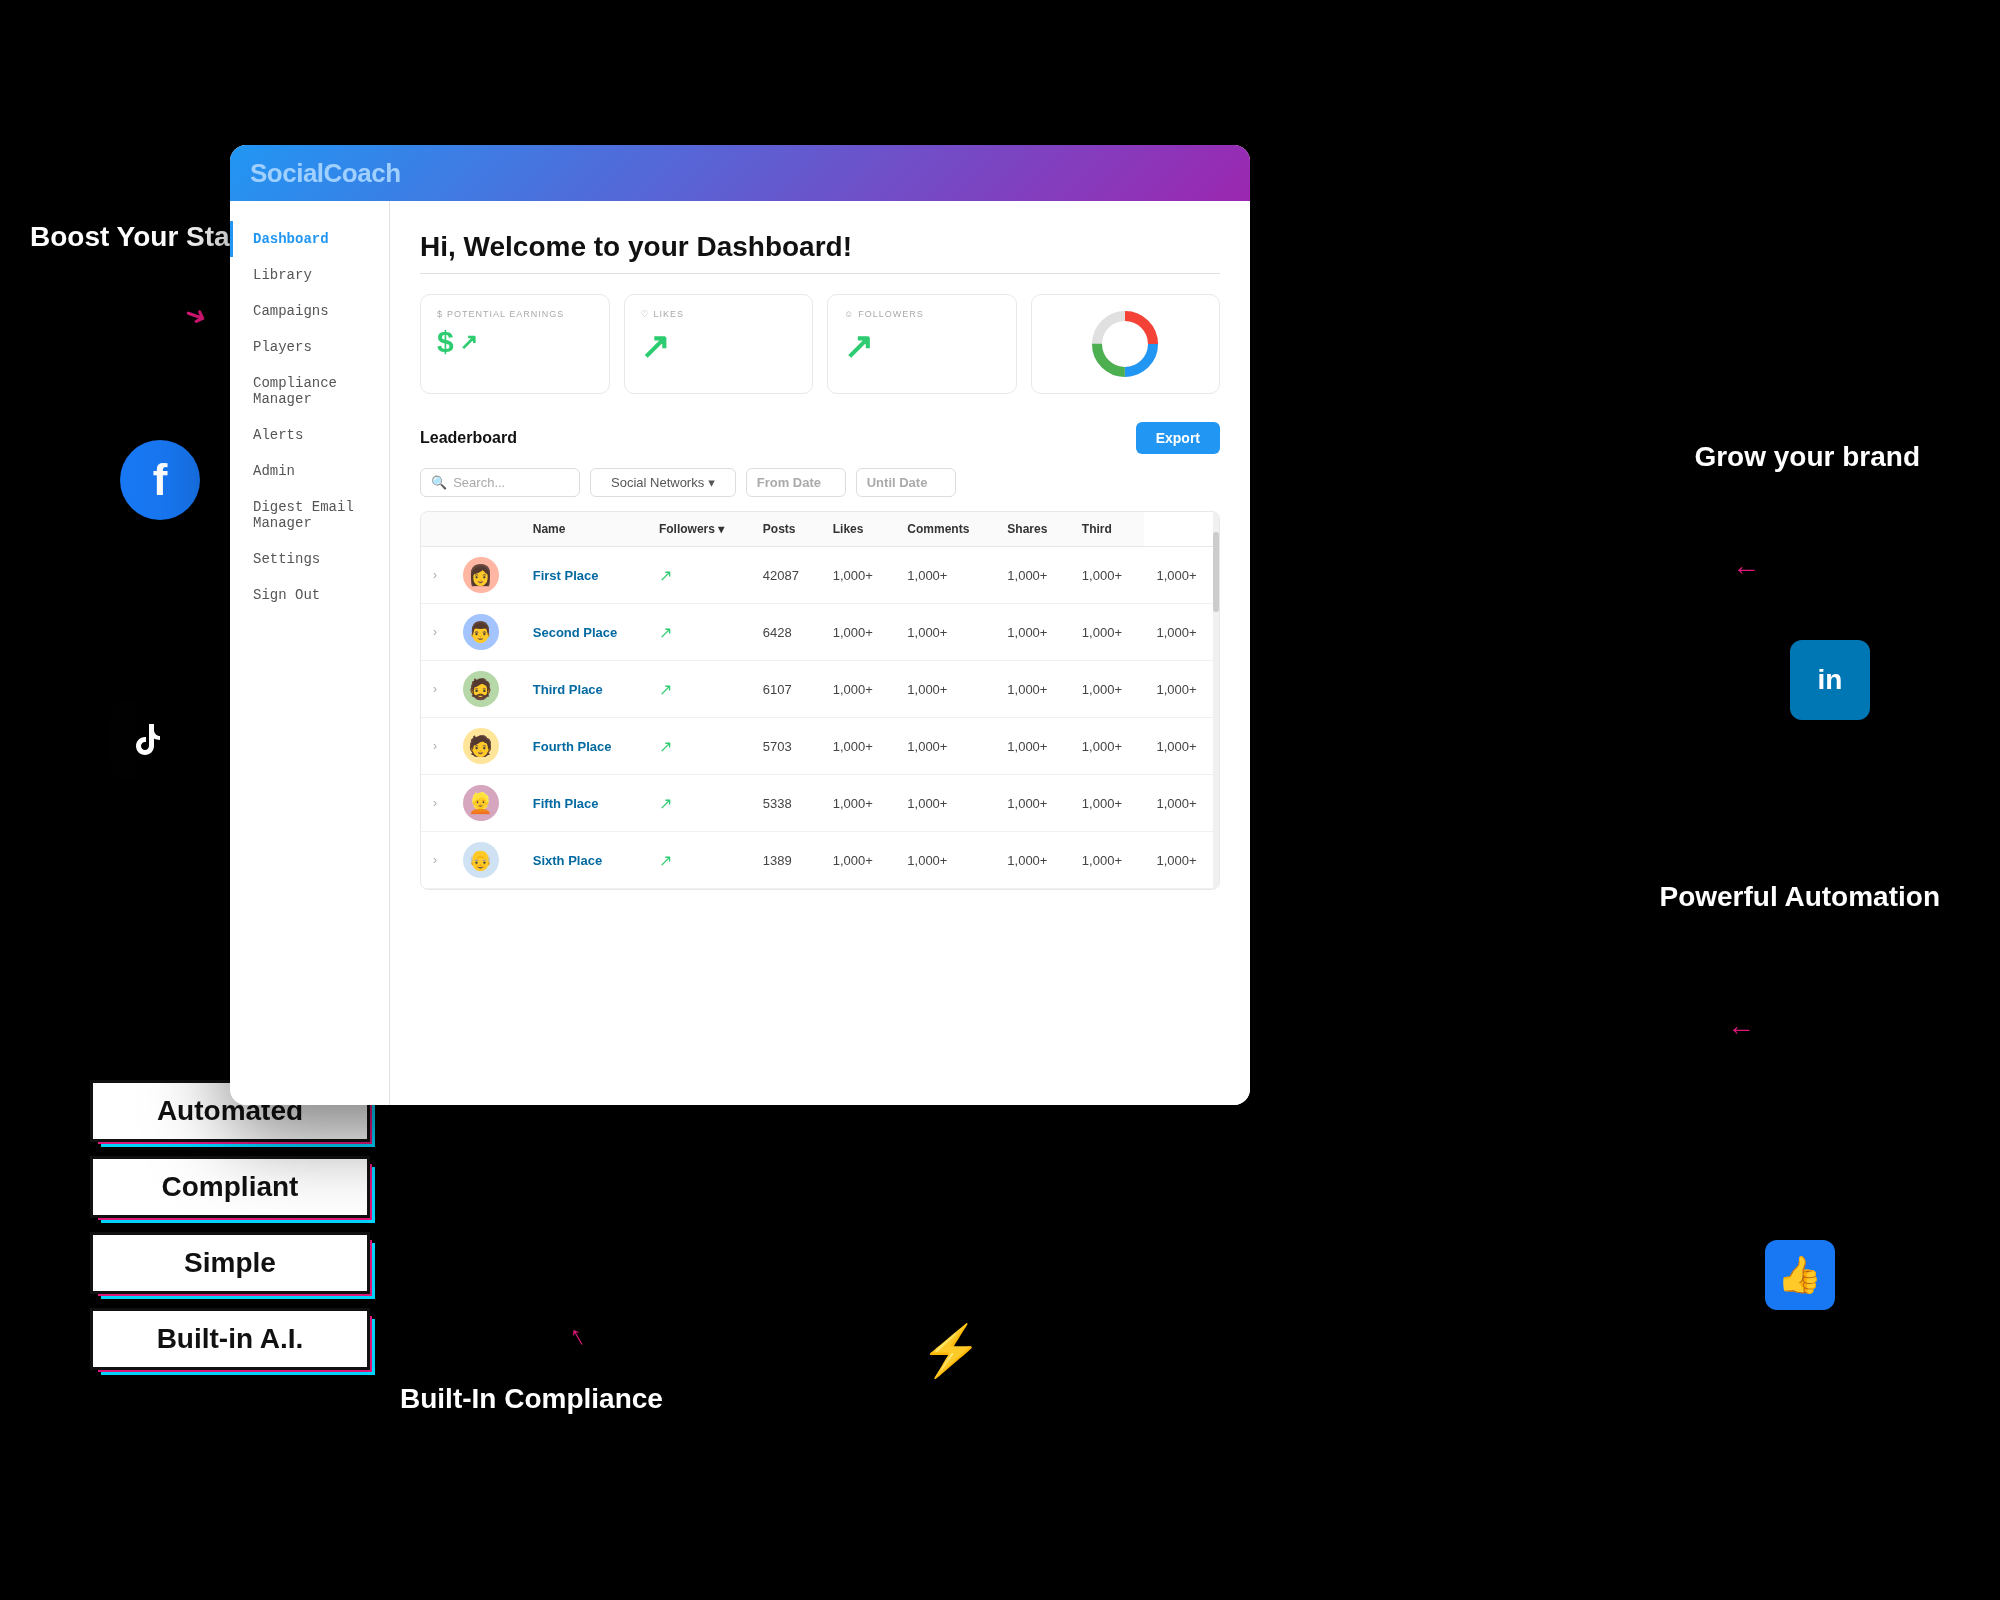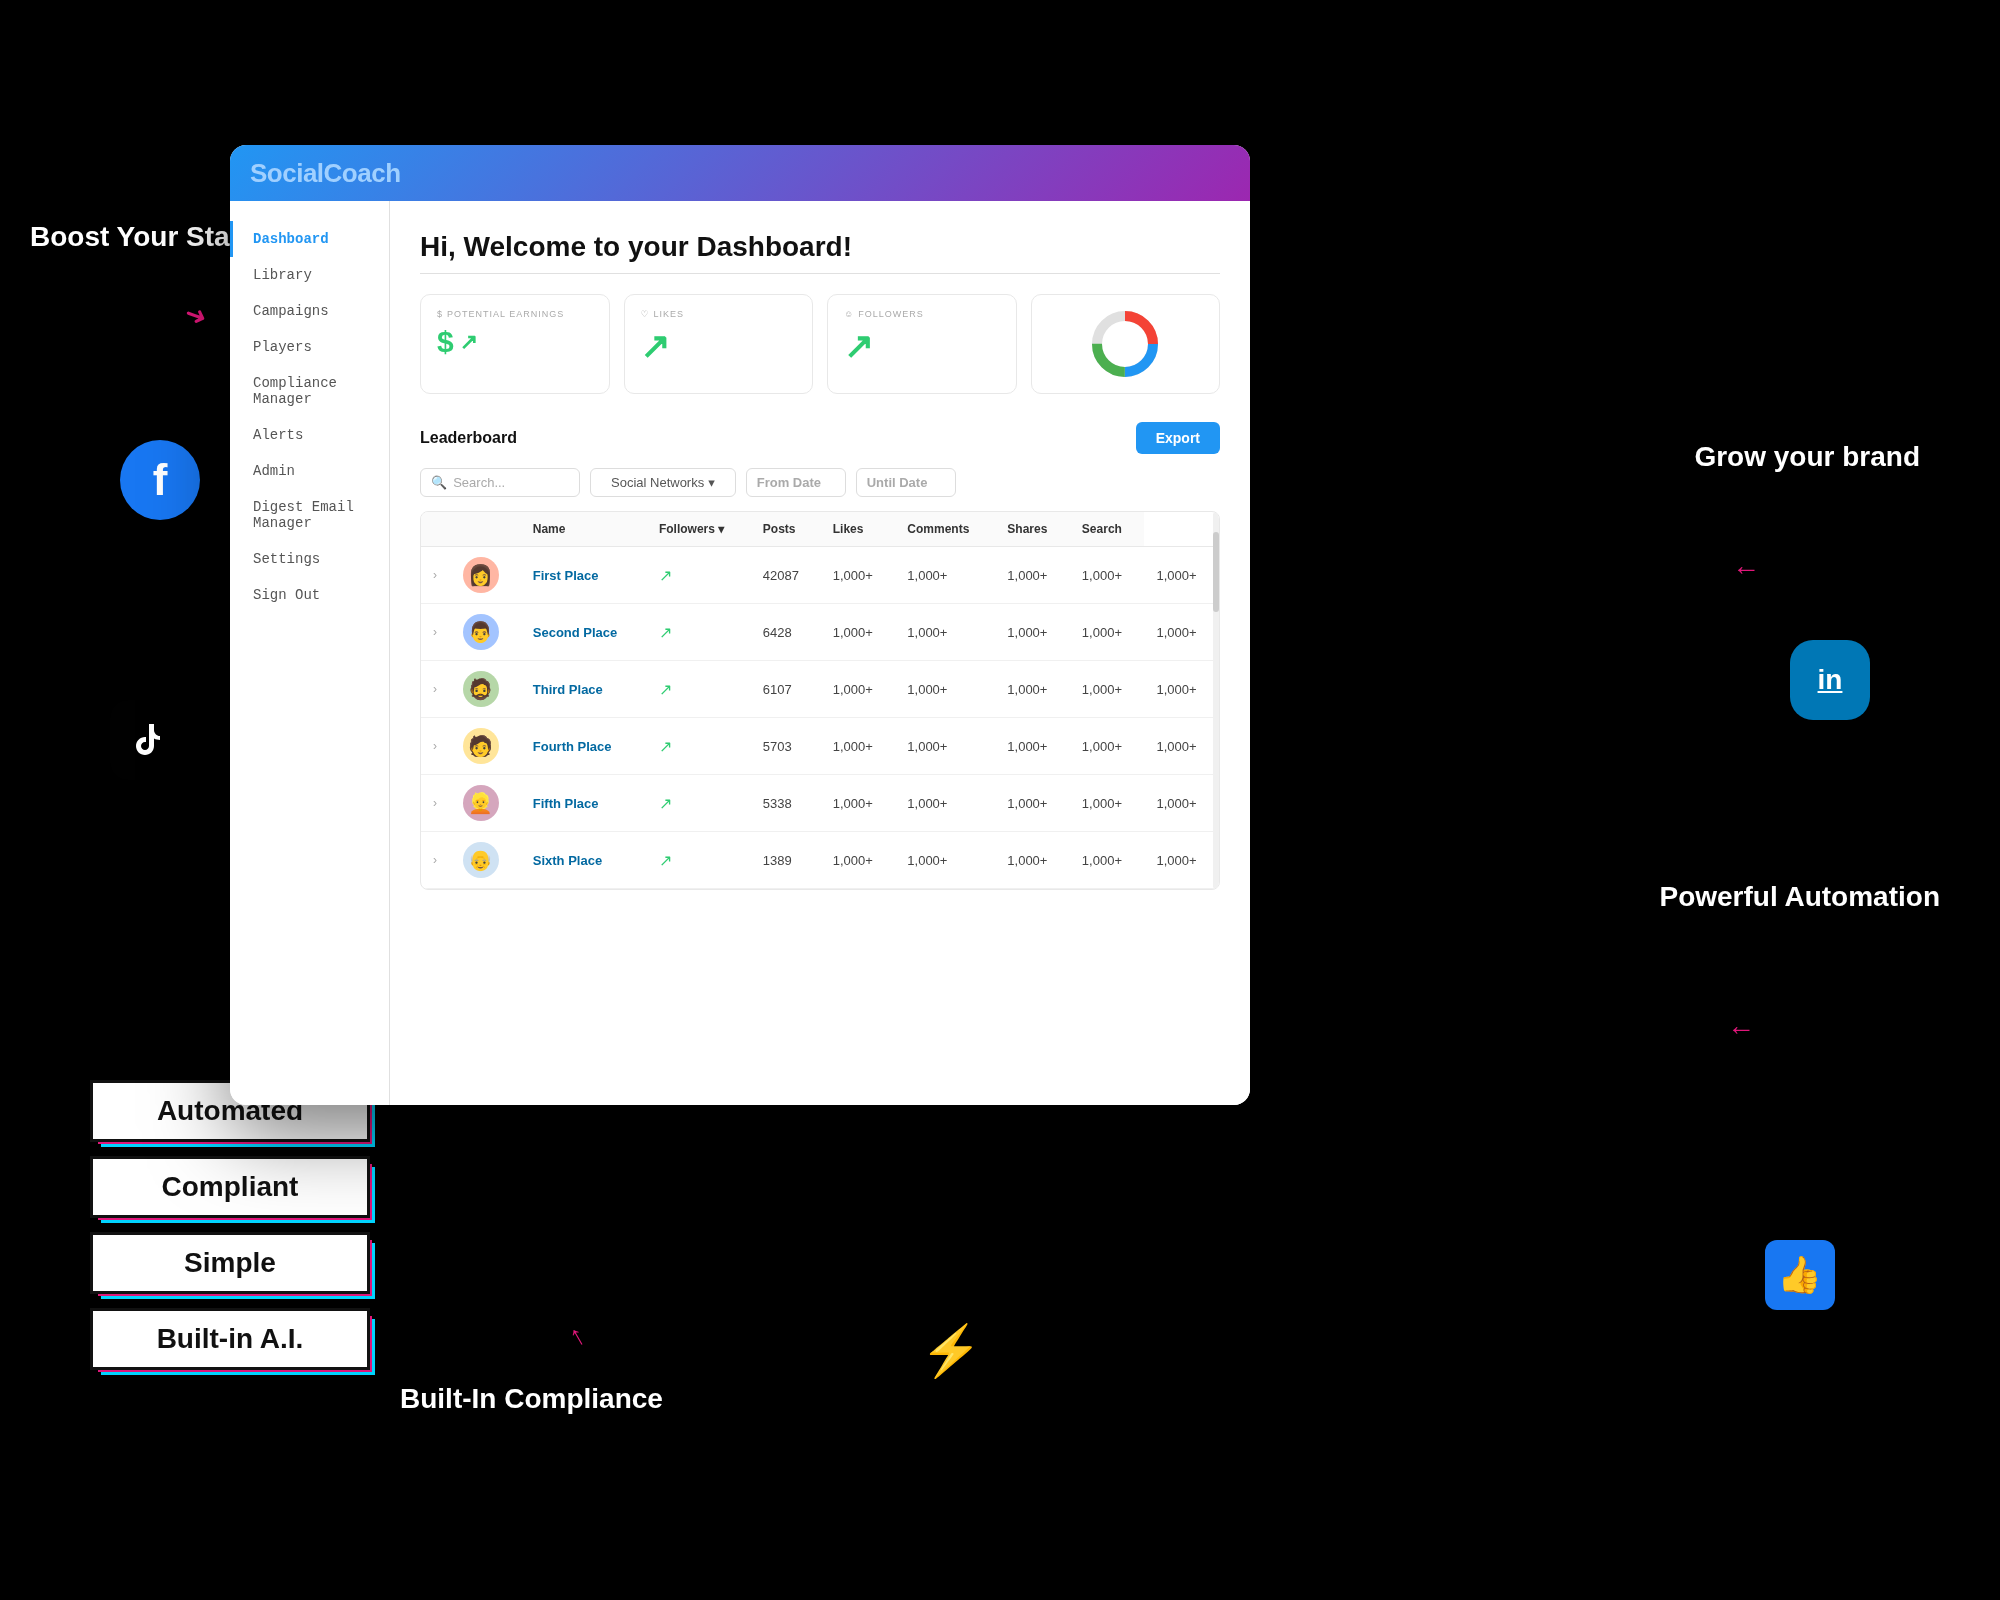--- a/index.html
+++ b/index.html
@@ -78,22 +78,21 @@
       top: 145px;
       left: 1100px;
       background: radial-gradient(circle at 30% 107%, #fdf497 0%, #fdf497 5%, #fd5949 45%,#d6249f 60%,#285AEB 90%);
       border-radius: 18px;
     }
 
     .li-icon {
       top: 640px;
       right: 130px;
       background: #0077b5;
-      border-radius: 23px;
-      text-decoration: underline;
+      border-radius: 12px;
     }
 
     .thumb-icon {
       bottom: 290px;
       right: 160px;
       background: #1877f2;
       border-radius: 12px;
       font-size: 36px;
     }
 
@@ -629,21 +628,21 @@
           <thead>
             <tr>
               <th></th>
               <th></th>
               <th>Name</th>
               <th style="cursor:pointer;">Followers ▾</th>
               <th>Posts</th>
               <th>Likes</th>
               <th>Comments</th>
               <th>Shares</th>
-              <th>Search</th>
+              <th>Third</th>
             </tr>
           </thead>
           <tbody id="leaderboard-tbody">
 
           <tr>
       <td class="chevron-cell">›</td>
       <td>
         <div class="avatar-placeholder" style="background:#ffb6a3;width:36px;height:36px;border-radius:50%;font-size:20px;display:flex;align-items:center;justify-content:center;">👩</div>
       </td>
       <td class="name-cell">First Place</td>

